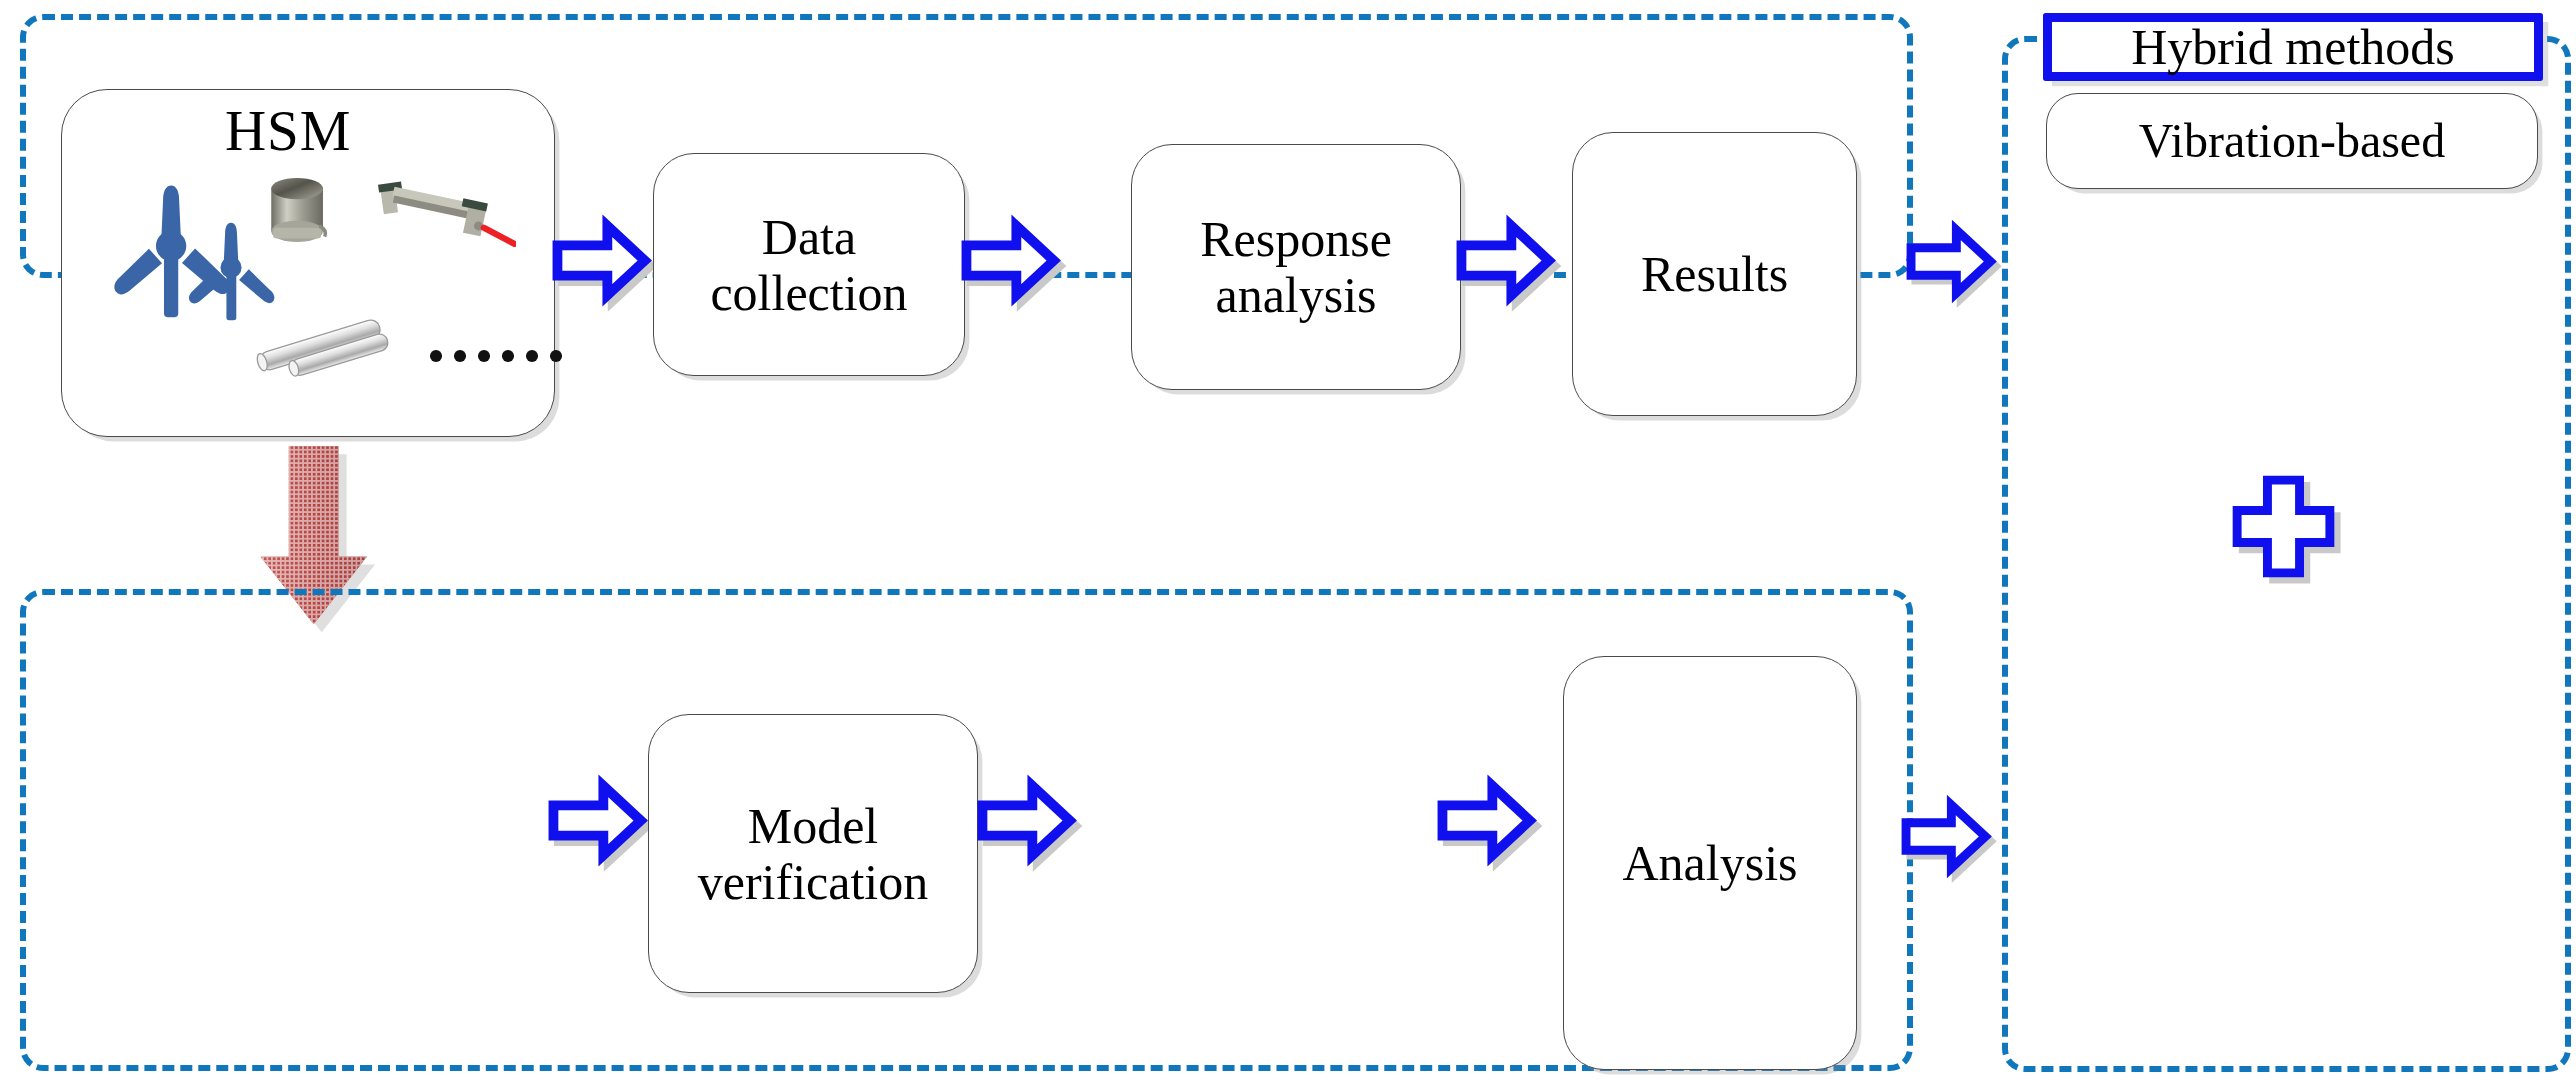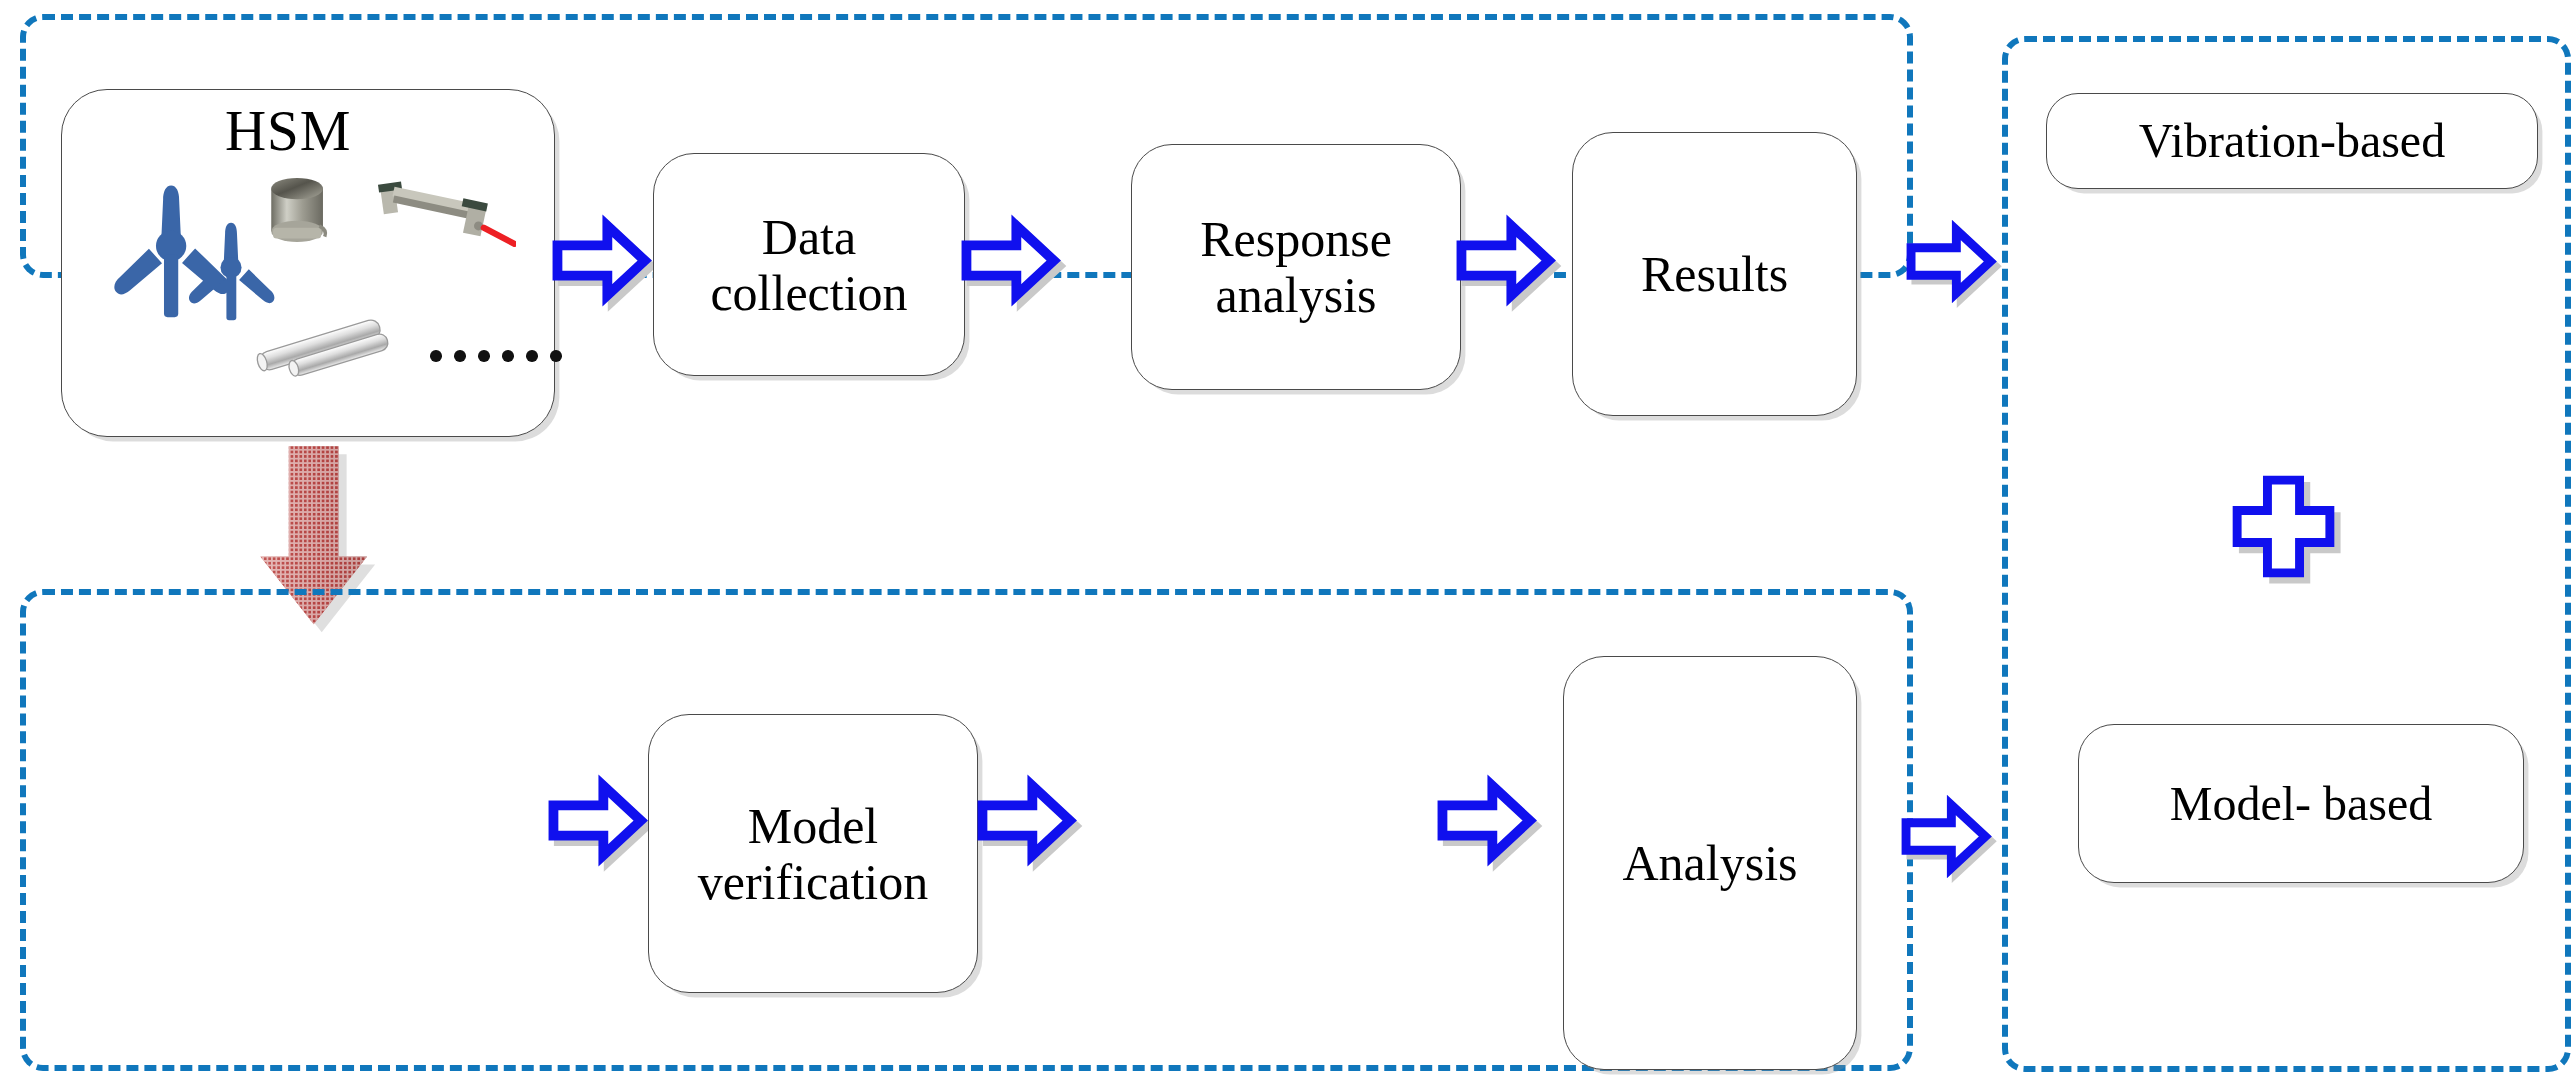--- a/index.html
+++ b/index.html
@@ -270,30 +270,30 @@
     <svg width="89" height="89" viewBox="0 0 110 110">
       <g transform="translate(5,5)">
         <path d="M0 28 L56 28 L56 6 L98 45 L56 84 L56 62 L0 62 Z" fill="#ffffff" stroke="#c9c9c9" stroke-width="11" transform="translate(6,6)"></path>
         <path d="M0 28 L56 28 L56 6 L98 45 L56 84 L56 62 L0 62 Z" fill="#ffffff" stroke="#1010EE" stroke-width="11" stroke-linejoin="miter"></path>
       </g>
     </svg>
   </div>
 
   <div class="dashgroup" style="left:2002px;top:36px;width:569px;height:1036px;"></div>
 
+  <div class="hybridbox" style="left:2043px;top:12.5px;width:500px;height:68px;font-size:50px;">
+    <span class="lbl">Hybrid  methods</span>
+  </div>
 
   <div class="rbox" style="left:2046px;top:93px;width:492px;height:96px;border-radius:32px;font-size:48px;">
     <span class="lbl">Vibration-based</span>
   </div>
 
   <div class="arrow" style="left:2230px;top:473px;">
     <svg width="107" height="107" viewBox="0 0 120 120">
       <path d="M42 8 L78 8 L78 42 L112 42 L112 78 L78 78 L78 112 L42 112 L42 78 L8 78 L8 42 L42 42 Z" fill="#ffffff" stroke="#c9c9c9" stroke-width="10" transform="translate(7,7)"></path>
       <path d="M42 8 L78 8 L78 42 L112 42 L112 78 L78 78 L78 112 L42 112 L42 78 L8 78 L8 42 L42 42 Z" fill="#ffffff" stroke="#1010EE" stroke-width="10" stroke-linejoin="miter"></path>
     </svg>
   </div>
 
-  <div class="rbox" style="left:2078px;top:724px;width:446px;height:159px;border-radius:36px;font-size:48px;">
-    <span class="lbl">Model- based</span>
-  </div>
 
 </div>
 
 
 </body></html>

